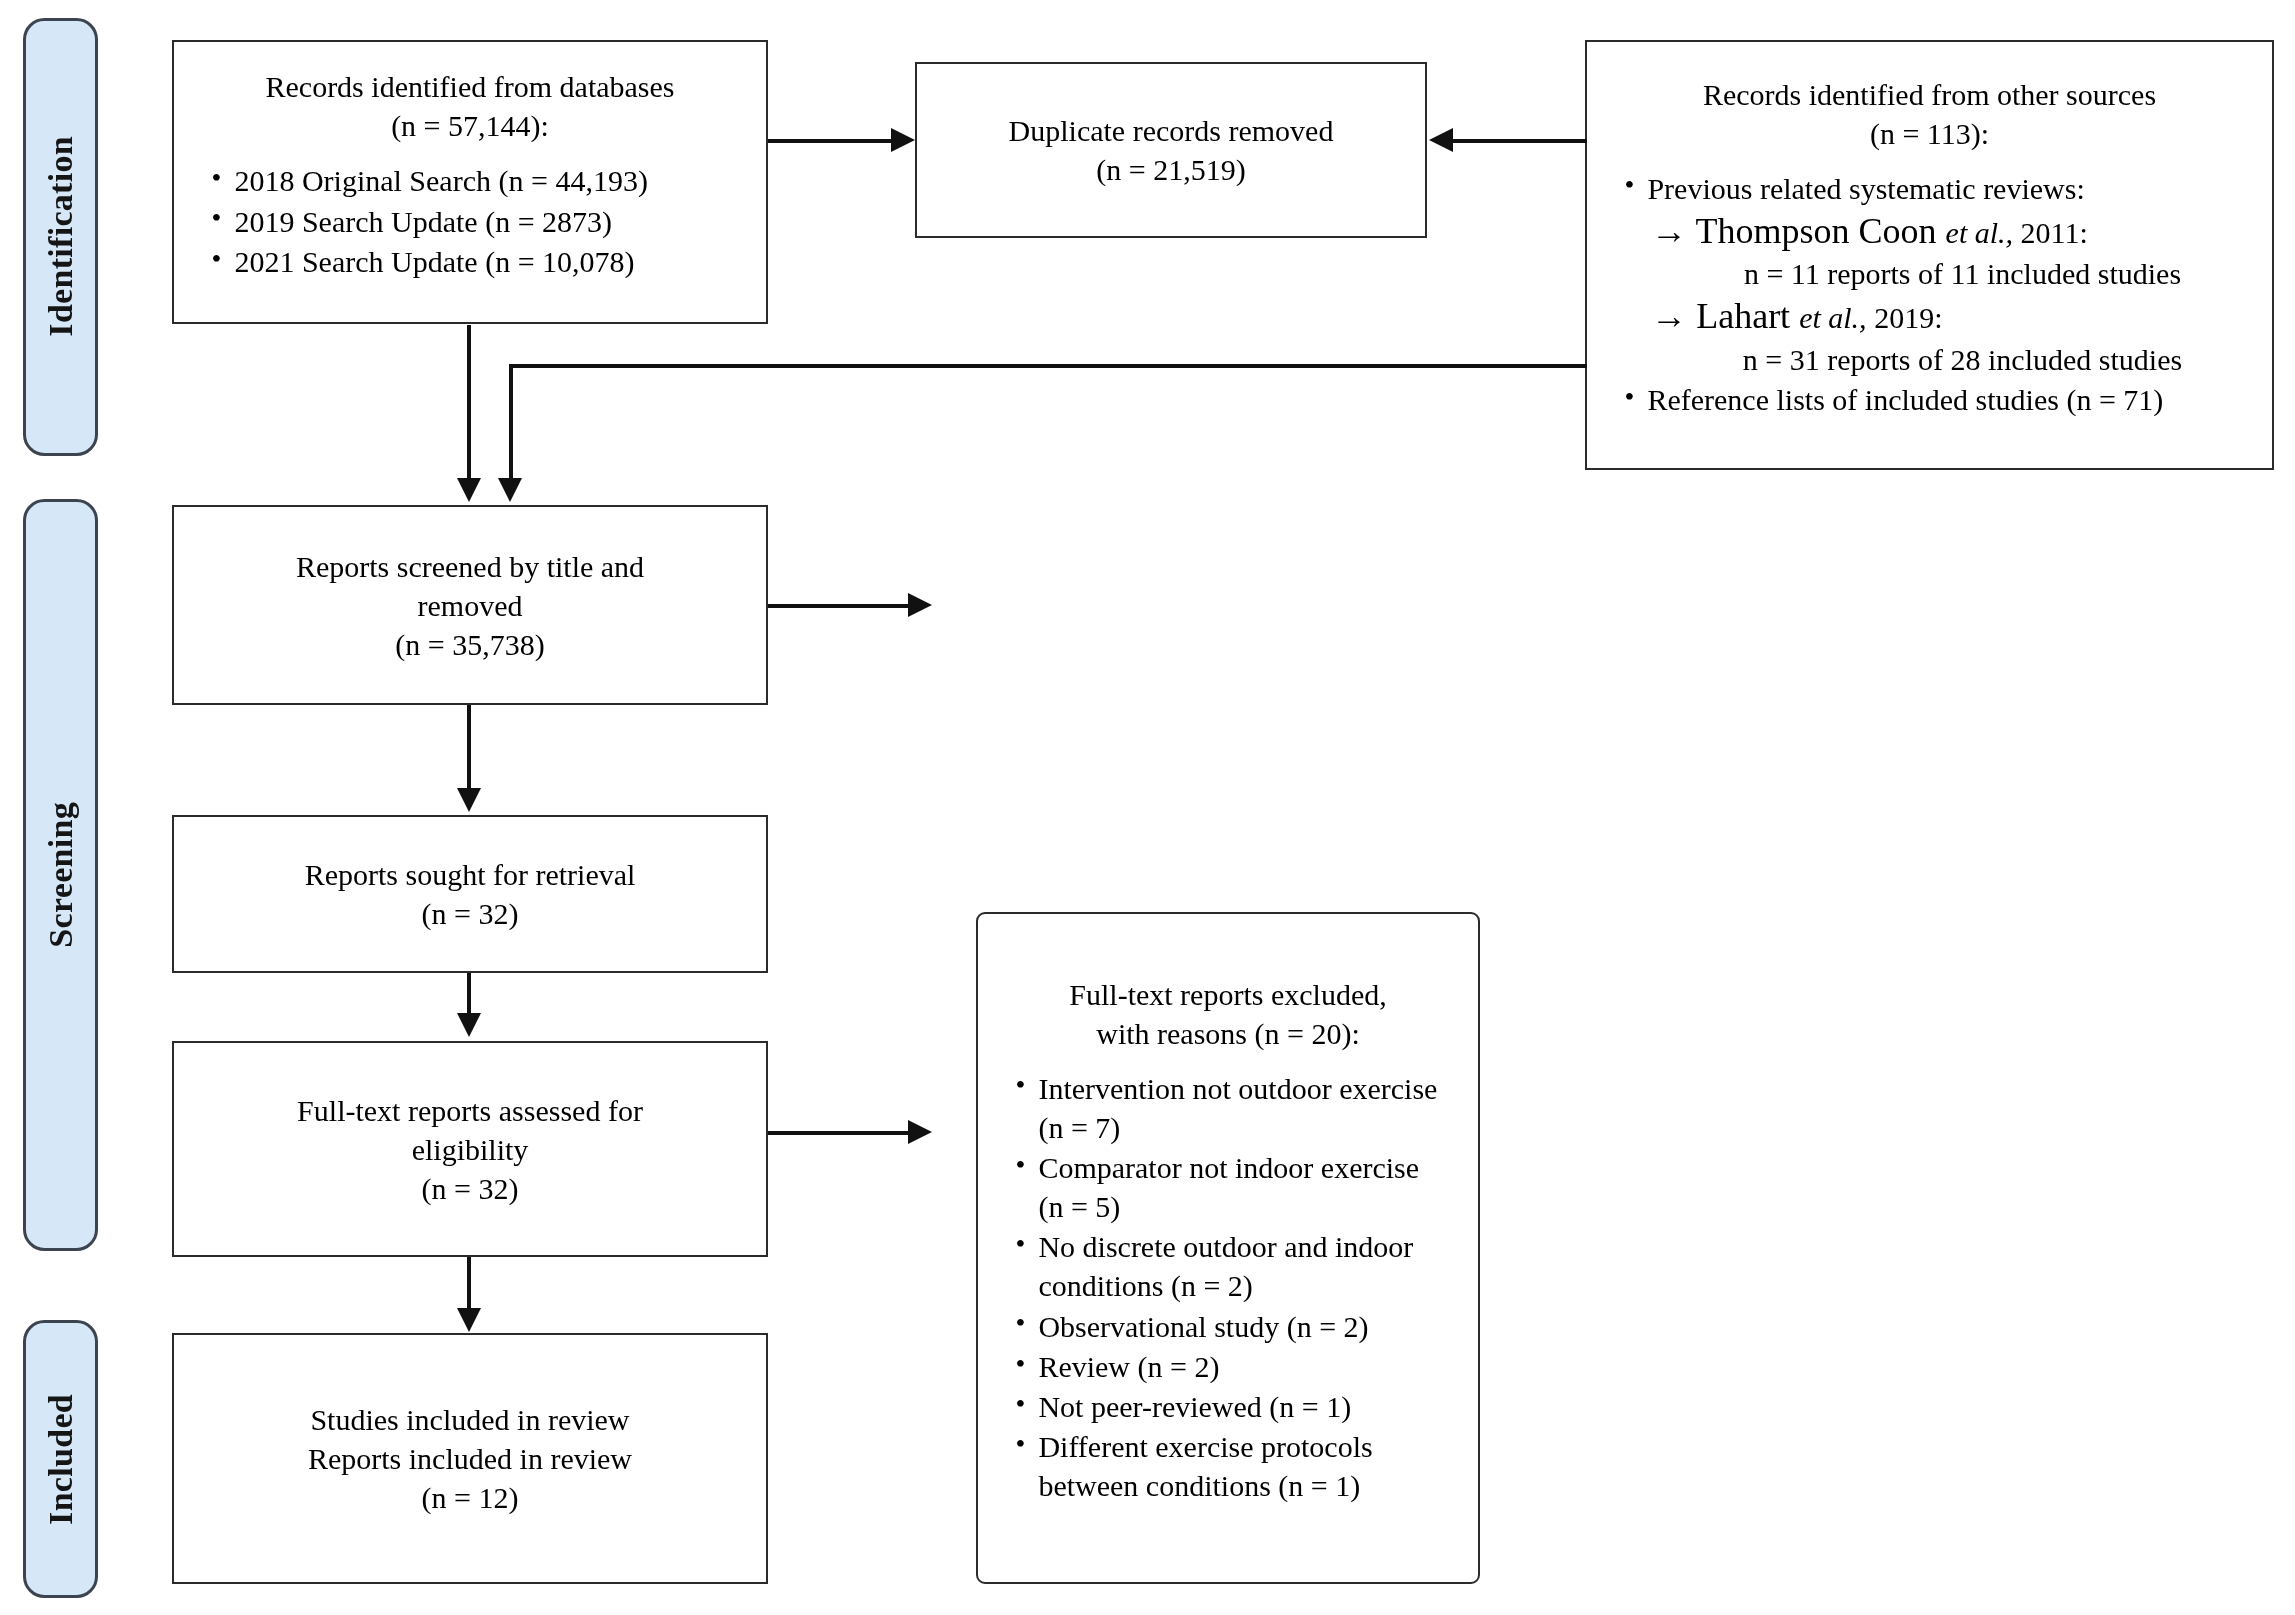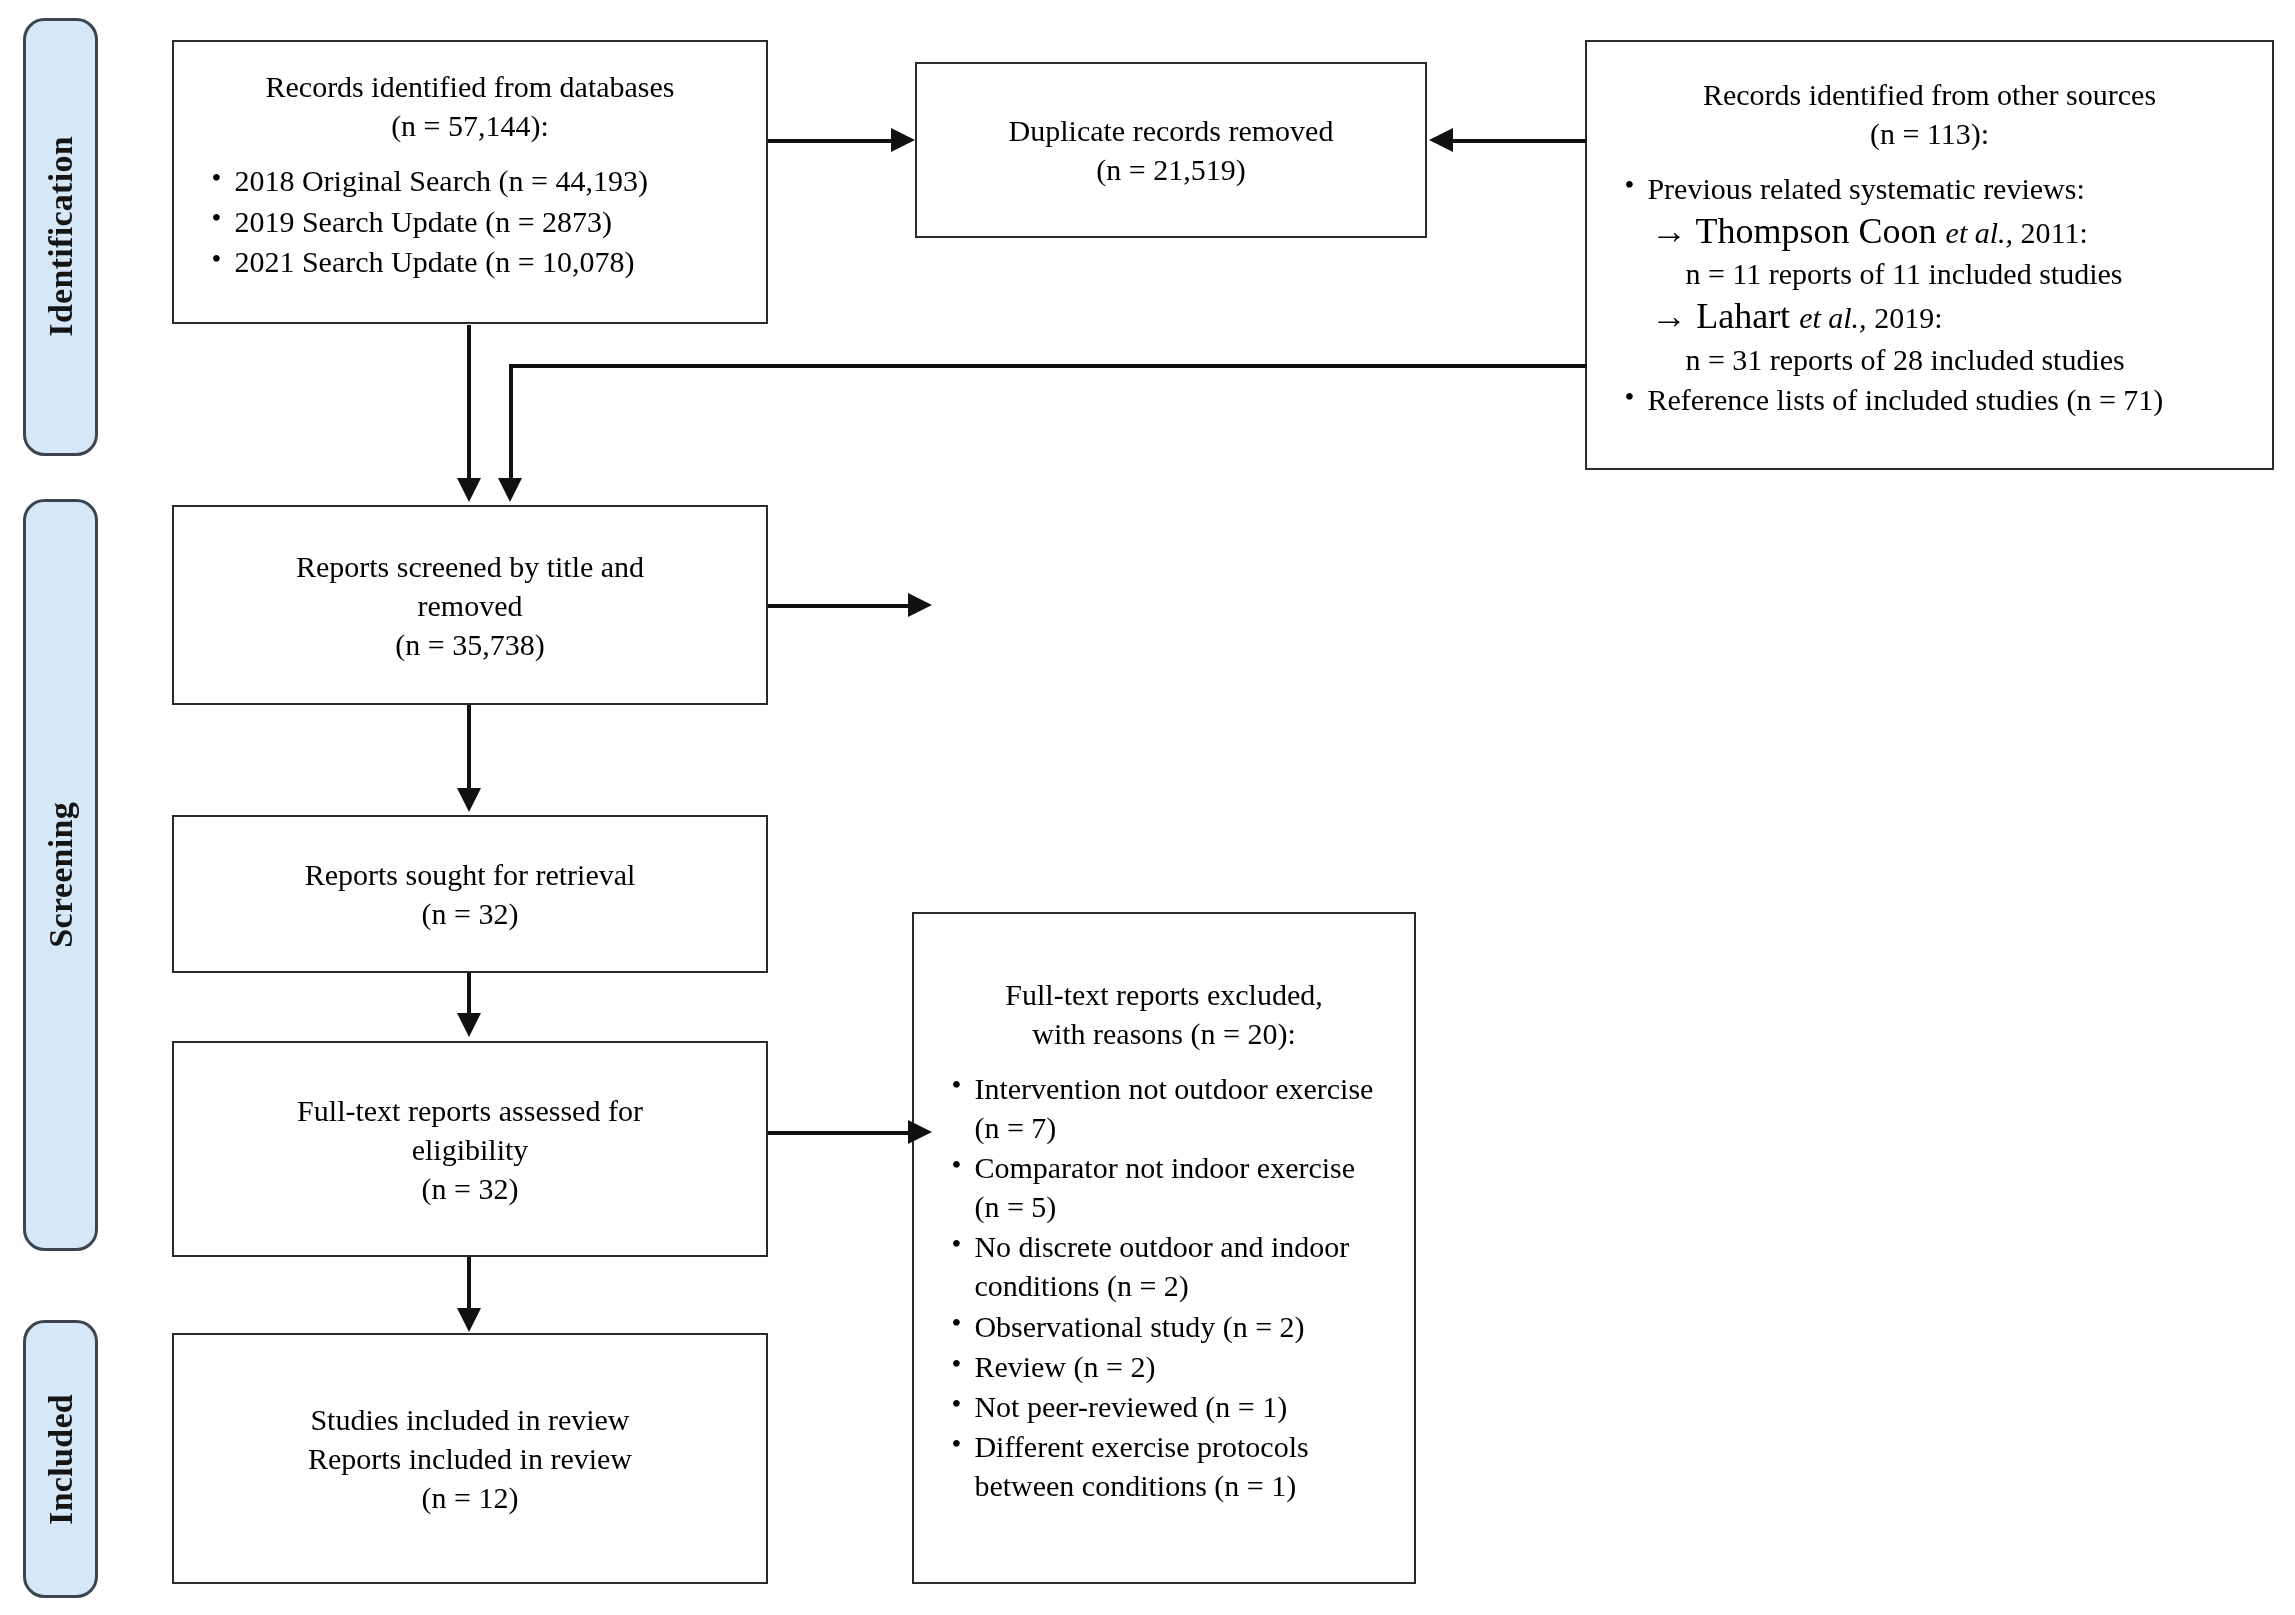--- a/index.html
+++ b/index.html
@@ -75,21 +75,21 @@
     top: -1.3px;
     font-size: 28px;
   }
   .sub {
     display: block;
     padding-left: 3.8px;
     text-align: left;
     font-size: 30px;
     line-height: 1.30;
   }
-  .sub.indent2 { padding-left: 38px; }
+  .sub.indent2 { padding-left: 38px; text-align: center; }
   .arrowchar { font-size: 36px; }
   em { font-style: italic; }
 
   
   .ln {
     position: absolute;
     background: #111111;
   }
   .ln.h { height: 3.8px; }
   .ln.v { width: 3.8px; }
@@ -185,21 +185,21 @@
   </div>
 
   <div class="flow-box" style="left:172px; top:1041px; width:596px; height:216px;">
     <div class="box-inner">
       <div class="ctr">Full-text reports assessed for</div>
       <div class="ctr">eligibility</div>
       <div class="ctr">(n = 32)</div>
     </div>
   </div>
 
-  <div class="flow-box" style="left:912px; top:912px; width:504px; height:672px;">
+  <div class="flow-box" style="left:976px; top:912px; width:504px; height:672px;border-radius:9px;">
     <div class="box-inner">
       <div class="ctr">Full-text reports excluded,</div>
       <div class="ctr">with reasons (n = 20):</div>
       <ul class="bullets">
         <li>Intervention not outdoor exercise (n = 7)</li>
         <li>Comparator not indoor exercise (n = 5)</li>
         <li>No discrete outdoor and indoor conditions (n = 2)</li>
         <li>Observational study (n = 2)</li>
         <li>Review (n = 2)</li>
         <li>Not peer-reviewed (n = 1)</li>

